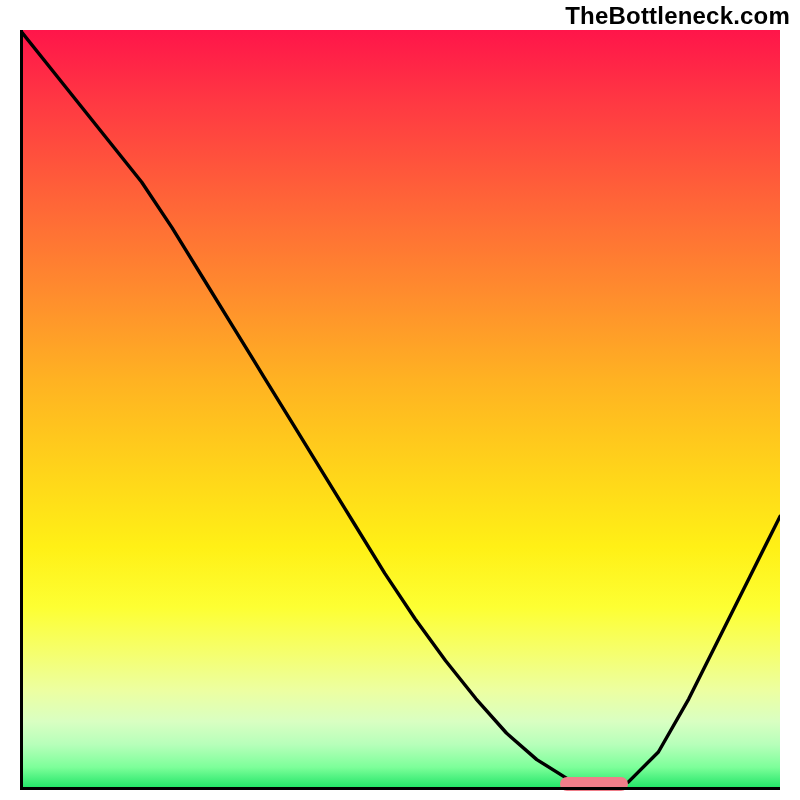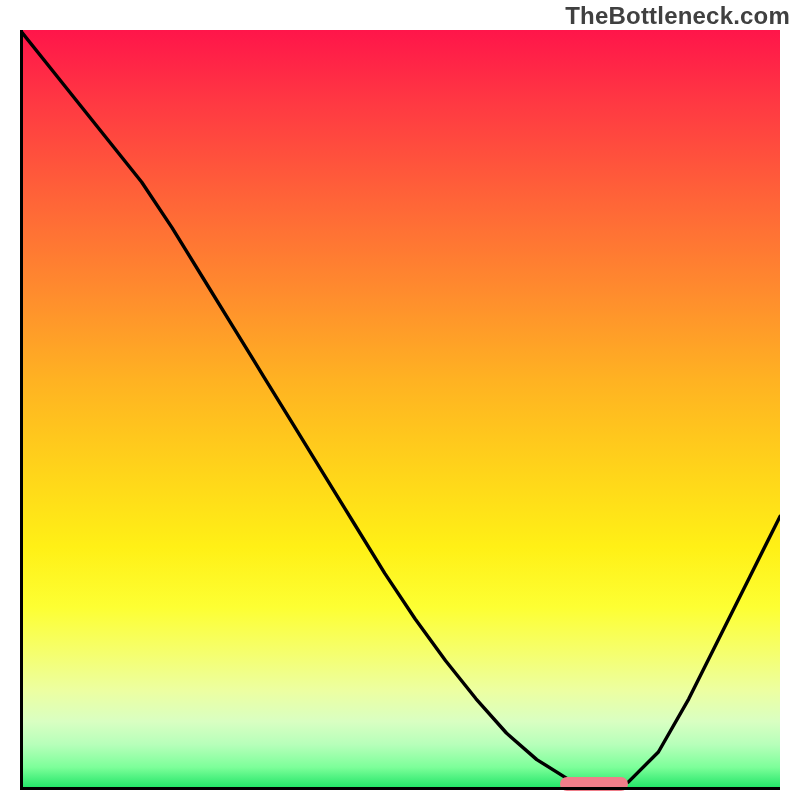--- a/index.html
+++ b/index.html
@@ -15,21 +15,21 @@
     position: relative;
     width: 800px;
     height: 800px;
   }
   .watermark {
     position: absolute;
     top: 2px;
     right: 10px;
     font-size: 24px;
     font-weight: bold;
-    color: #404040;
+    color: #000000;
     letter-spacing: 0.2px;
   }
   .plot {
     position: absolute;
     left: 20px;
     top: 30px;
     width: 760px;
     height: 760px;
   }
   .gradient {

